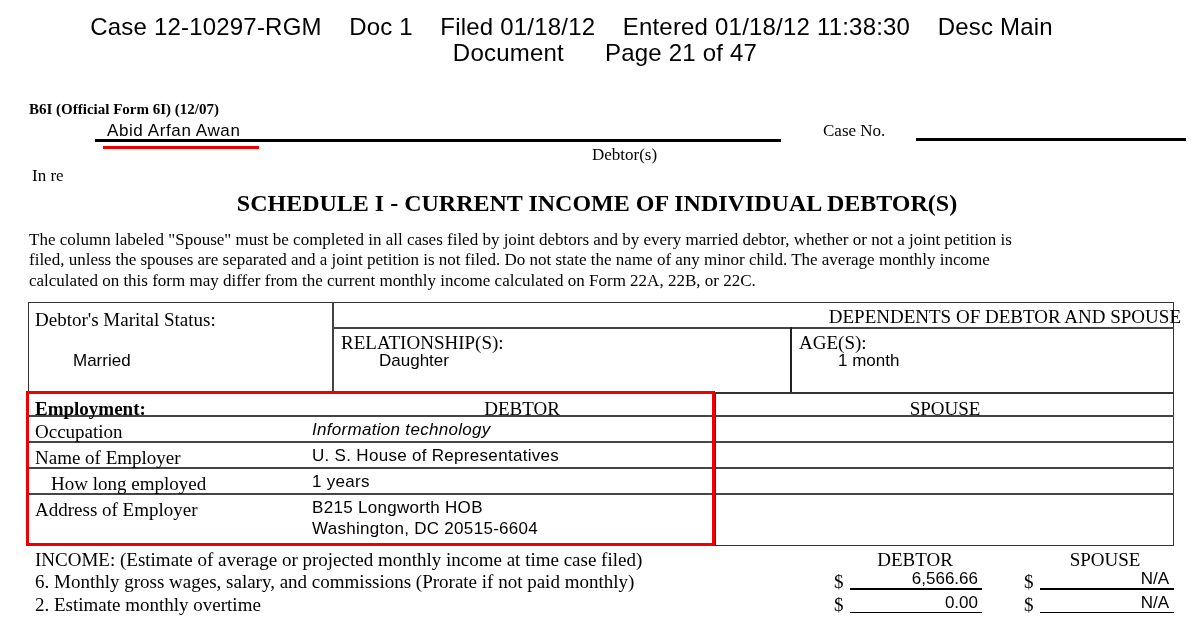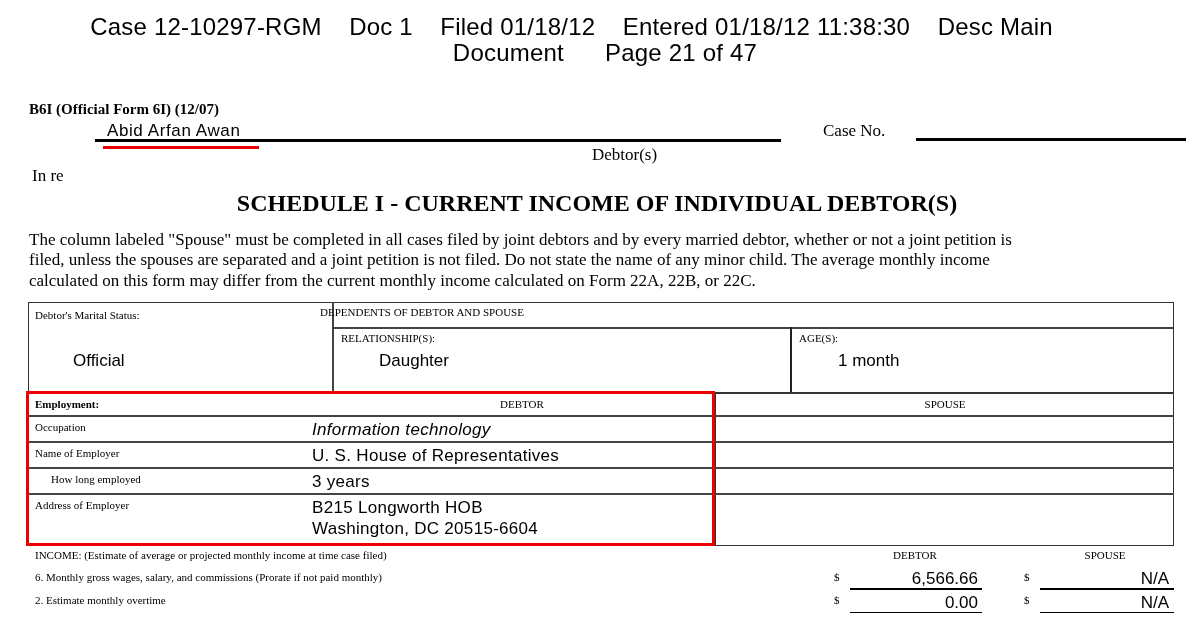--- a/index.html
+++ b/index.html
@@ -6,21 +6,21 @@
   body { width:1194px; height:626px; position:relative; overflow:hidden; color:#000; }
   .abs { position:absolute; white-space:nowrap; }
   .sans { font-family:"Liberation Sans", sans-serif; }
   .serif { font-family:"Liberation Serif", serif; }
   .hdr { font-size:24px; letter-spacing:0.2px; }
   .line { position:absolute; background:#000; }
   .gline { position:absolute; background:#444; }
   .red { position:absolute; background:#e00; }
   .redbox { position:absolute; border:3px solid #e00; box-sizing:border-box; }
   .box { position:absolute; border:1.5px solid #333; box-sizing:border-box; }
-  .f16 { font-size:11px; }
+  .f16 { font-size:19px; }
   .f17 { font-size:17px; }
   .title { font-size:24px; font-weight:bold; }
 </style>
 </head>
 <body>
 
 <div class="abs sans hdr" style="left:0;width:1143px;text-align:center;top:13px;white-space:pre;">Case 12-10297-RGM    Doc 1    Filed 01/18/12    Entered 01/18/12 11:38:30    Desc Main</div>
 <div class="abs sans hdr" style="left:0;width:1210px;text-align:center;top:39px;white-space:pre;">Document      Page 21 of 47</div>
 
 <div class="abs serif" style="left:29px;top:101px;font-size:15px;font-weight:bold;">B6I (Official Form 6I) (12/07)</div>
@@ -37,22 +37,22 @@
 
 <div class="abs serif f17" style="left:29px;top:230px;">The column labeled "Spouse" must be completed in all cases filed by joint debtors and by every married debtor, whether or not a joint petition is</div>
 <div class="abs serif f17" style="left:29px;top:250px;">filed, unless the spouses are separated and a joint petition is not filed. Do not state the name of any minor child.  The average monthly income</div>
 <div class="abs serif f17" style="left:29px;top:271px;">calculated on this form may differ from the current monthly income calculated on Form 22A, 22B, or 22C.</div>
 
 <div class="box" style="left:28px;top:302px;width:1146px;height:92px;"></div>
 <div class="gline" style="left:332px;top:302px;width:1.5px;height:90px;"></div>
 <div class="gline" style="left:332px;top:327px;width:841px;height:1.5px;"></div>
 <div class="gline" style="left:790px;top:327px;width:2px;height:65px;background:#222;"></div>
 <div class="abs serif f16" style="left:35px;top:309px;">Debtor's Marital Status:</div>
-<div class="abs sans f17" style="left:73px;top:351px;">Official</div>
-<div class="abs serif f16" style="left:320px;width:841px;text-align:left;top:306px;">DEPENDENTS OF DEBTOR AND SPOUSE</div>
+<div class="abs sans f17" style="left:73px;top:351px;">Married</div>
+<div class="abs serif f16" style="left:340px;width:841px;text-align:right;top:306px;">DEPENDENTS OF DEBTOR AND SPOUSE</div>
 <div class="abs serif f16" style="left:341px;top:332px;">RELATIONSHIP(S):</div>
 <div class="abs sans f17" style="left:379px;top:351px;">Daughter</div>
 <div class="abs serif f16" style="left:799px;top:332px;">AGE(S):</div>
 <div class="abs sans f17" style="left:838px;top:351px;">1 month</div>
 
 <div class="box" style="left:714px;top:392px;width:460px;height:154px;"></div>
 <div class="box" style="left:28px;top:392px;width:688px;height:154px;"></div>
 
 <div class="gline" style="left:28px;top:415px;width:1146px;height:1.5px;"></div>
 <div class="gline" style="left:28px;top:441px;width:1146px;height:1.5px;"></div>
@@ -68,21 +68,21 @@
   <div class="abs sans f17" style="left:312px;top:420px;letter-spacing:0.3px;font-style:italic;">Information technology</div>
   <div class="abs sans f17" style="left:722px;top:420px;"></div>
 </div>
 <div>
   <div class="abs serif f16" style="left:35px;top:447px;">Name of Employer</div>
   <div class="abs sans f17" style="left:312px;top:446px;letter-spacing:0.3px;">U. S. House of Representatives</div>
   <div class="abs sans f17" style="left:722px;top:446px;"></div>
 </div>
 <div>
   <div class="abs serif f16" style="left:35px;top:473px;margin-left:16px;">How long employed</div>
-  <div class="abs sans f17" style="left:312px;top:472px;letter-spacing:0.3px;">3 years</div>
+  <div class="abs sans f17" style="left:312px;top:472px;letter-spacing:0.3px;">1 years</div>
   <div class="abs sans f17" style="left:722px;top:472px;"></div>
 </div>
 <div>
   <div class="abs serif f16" style="left:35px;top:499px;">Address of Employer</div>
   <div class="abs sans f17" style="left:312px;top:498px;letter-spacing:0.3px;">B215 Longworth HOB</div>
   <div class="abs sans f17" style="left:312px;top:519px;letter-spacing:0.3px;">Washington, DC 20515-6604</div>
   <div class="abs sans f17" style="left:722px;top:498px;"></div>
 </div>
 
 <div class="redbox" style="left:26px;top:391px;width:689px;height:155px;"></div>

